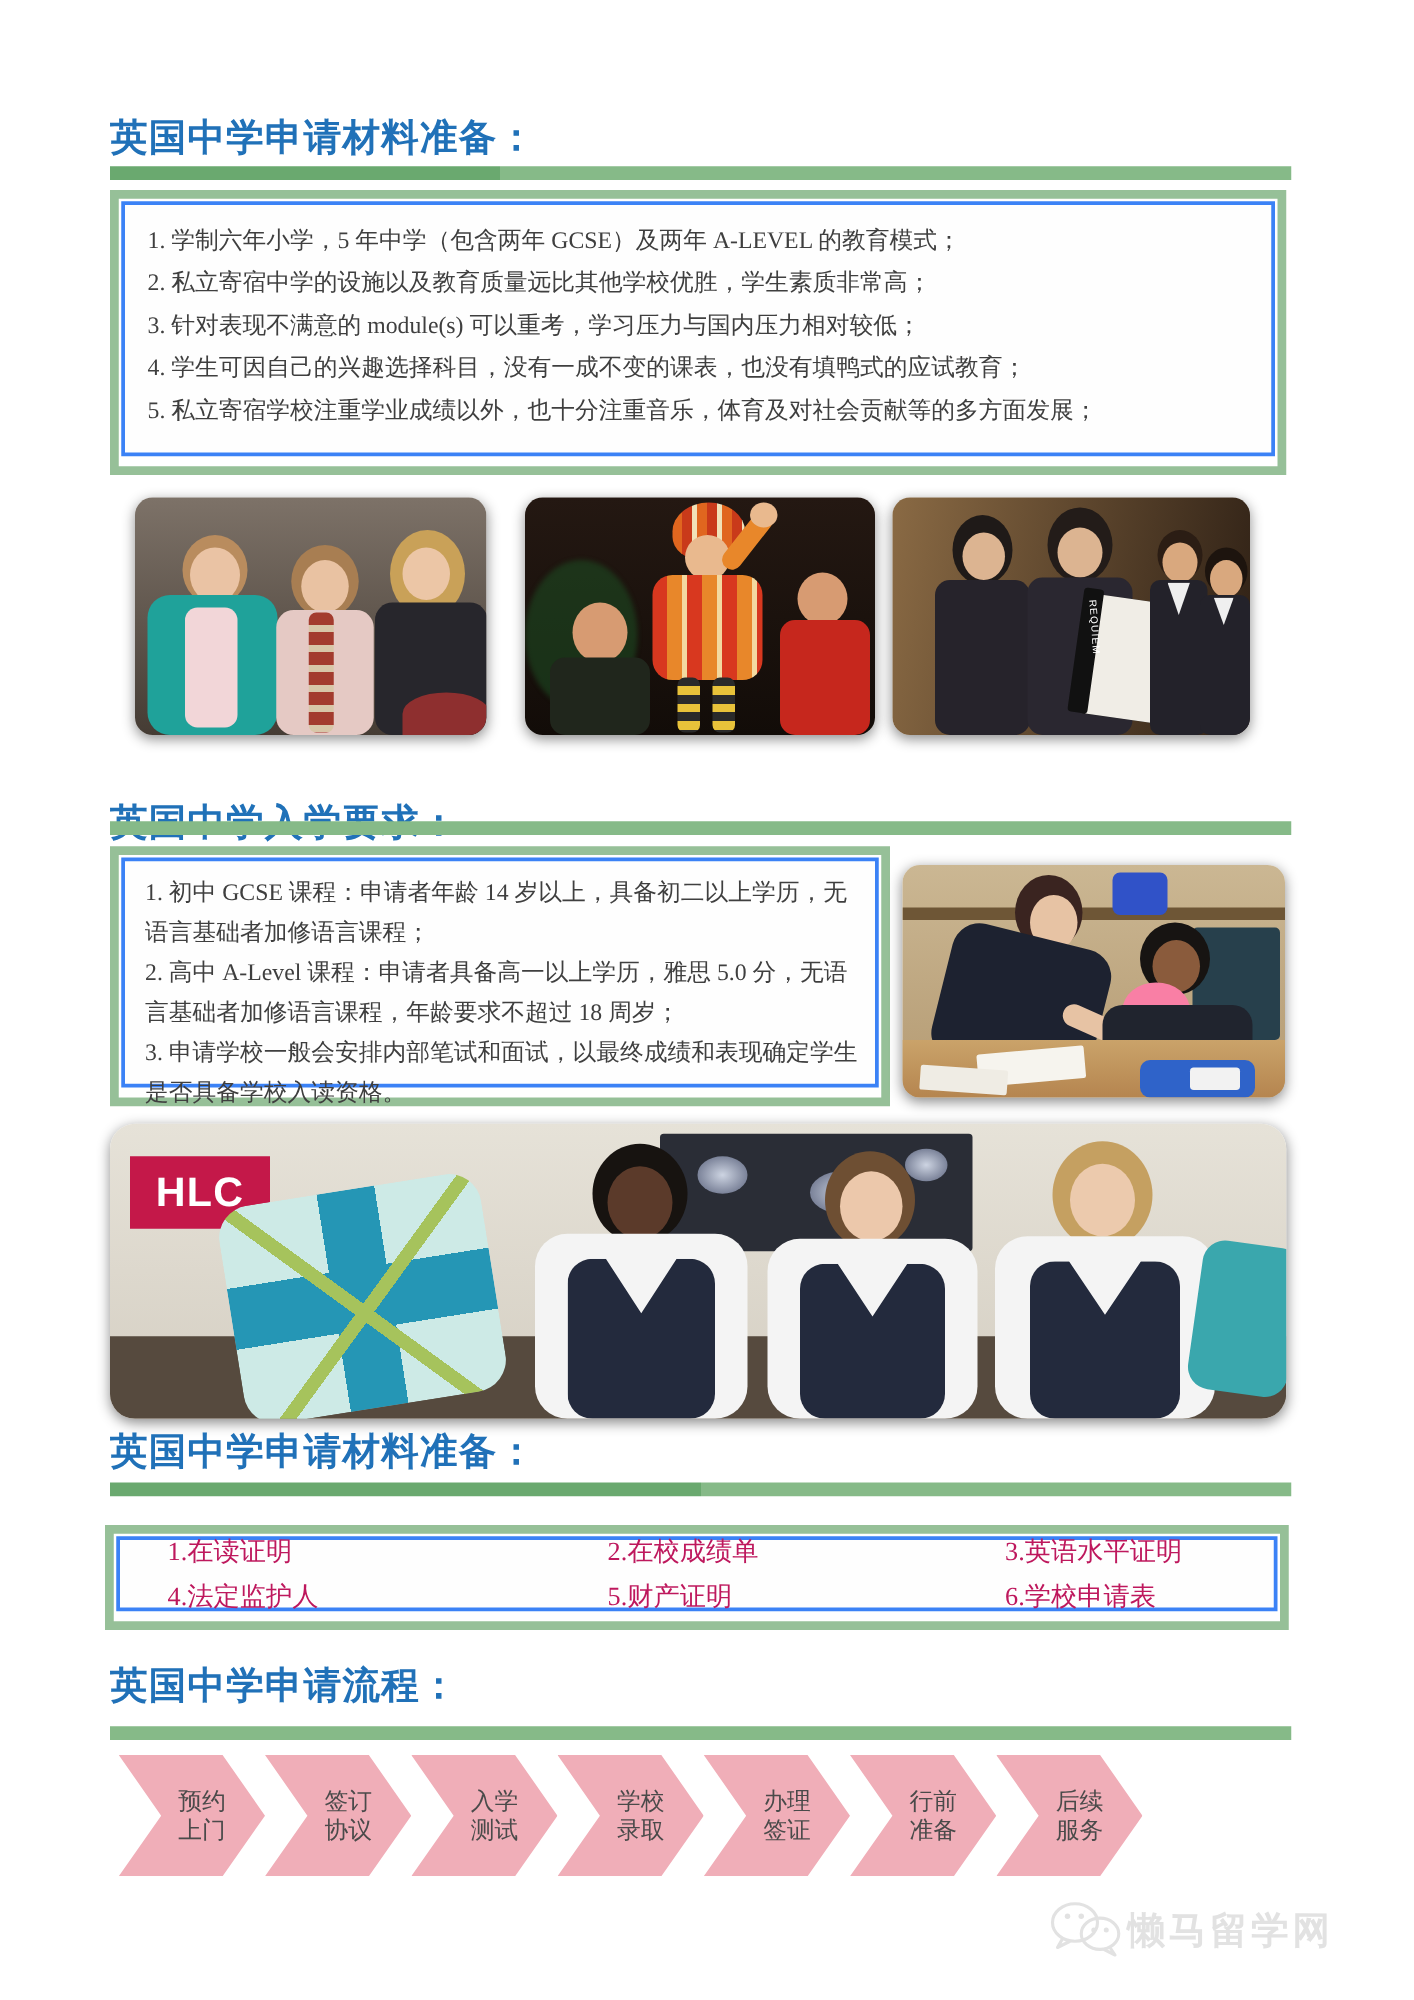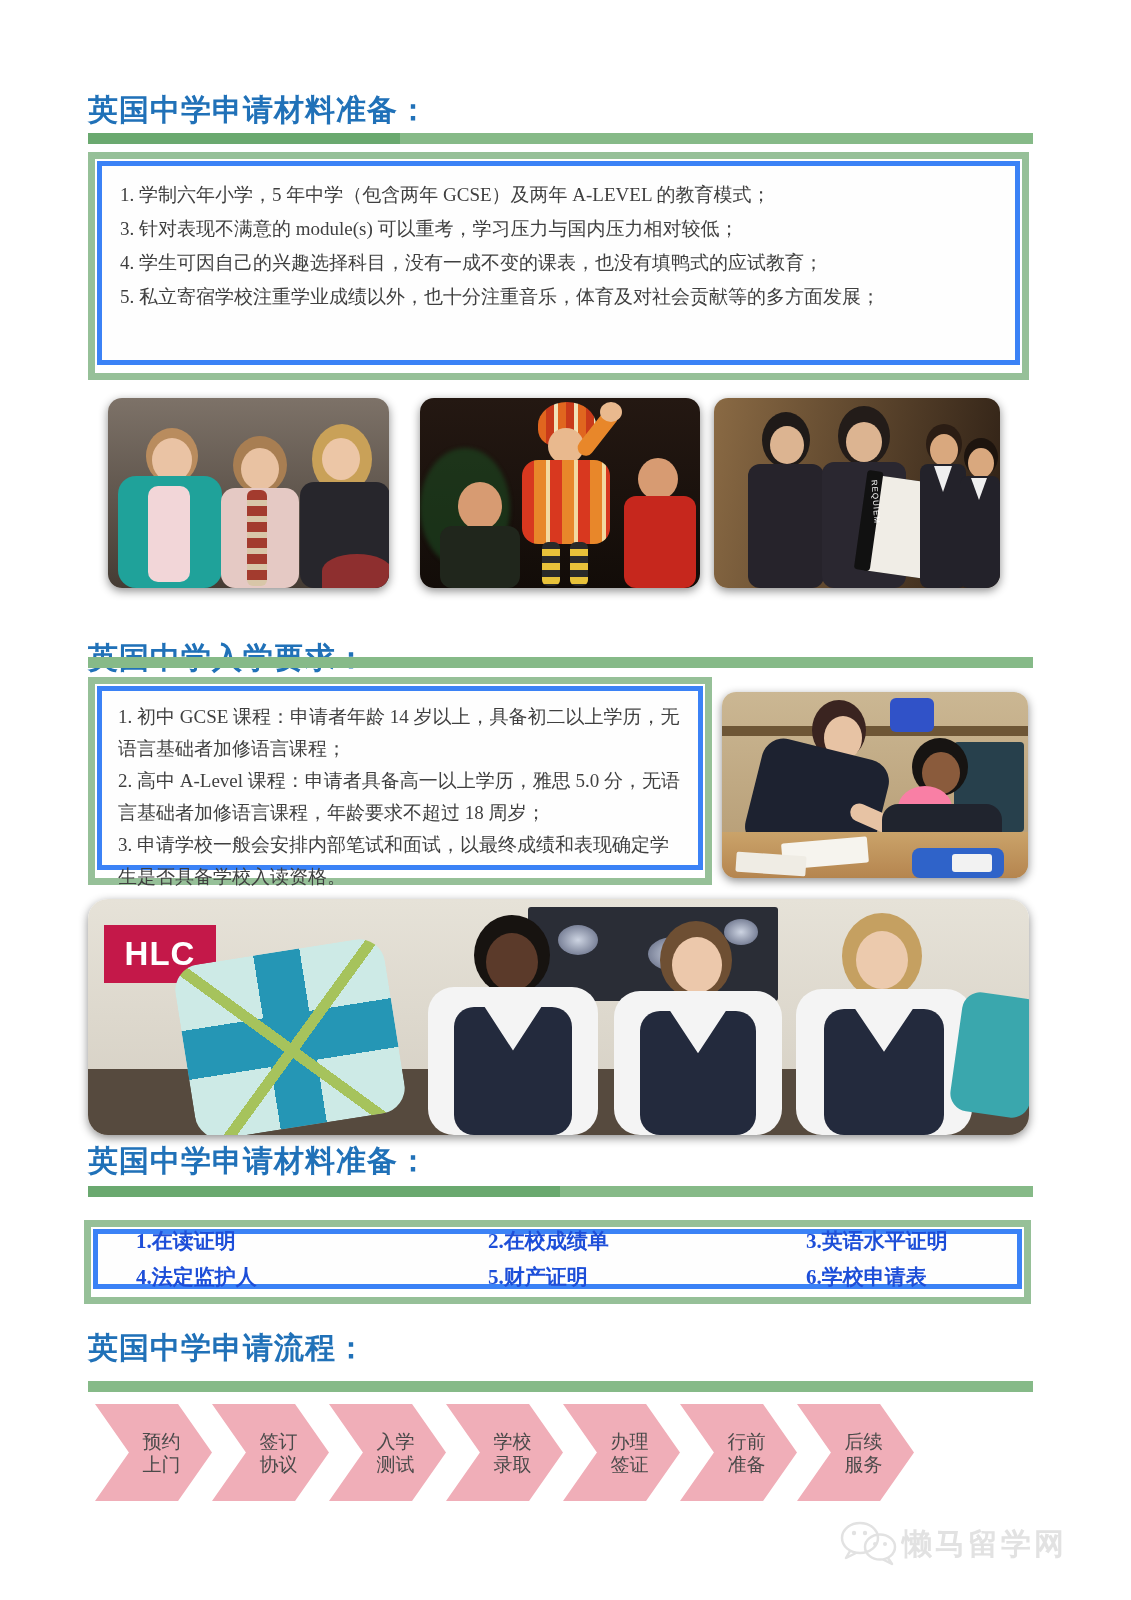--- a/index.html
+++ b/index.html
@@ -11,35 +11,35 @@
   .sec-heading{
     position:absolute;left:88px;margin:0;
     font-family:"Liberation Sans","DejaVu Sans",sans-serif;
     font-weight:700;font-size:30px;color:#2071b8;letter-spacing:1px;white-space:nowrap;
   }
   .green-bar{position:absolute;left:88px;width:945px;height:11px;background:#86ba88;}
   .green-bar.tone-33{background:linear-gradient(to right,#6aa96f 0%,#6aa96f 33%,#86ba88 33%);}
   .green-bar.tone-50{background:linear-gradient(to right,#6aa96f 0%,#6aa96f 50%,#86ba88 50%);}
   
   .green-box{position:absolute;border:7px solid #96c098;background:#ffffff;box-sizing:border-box;}
-  .green-box-inner{border:5px solid #3b82f6;margin:2px;background:#fefefe;height:calc(100% - 10px);box-sizing:border-box;}
+  .green-box-inner{border:3px solid #3b82f6;margin:2px;background:#fefefe;height:calc(100% - 10px);box-sizing:border-box;}
   .list-text{padding:12px 16px 8px 18px;}
   .list-text p{margin:0;font-size:19px;line-height:34px;color:#3f3f3f;}
   .req-text{padding:10px 14px 8px 16px;}
   .req-text p{margin:0;font-size:19px;line-height:32px;color:#3f3f3f;}
   
   .photo{position:absolute;border-radius:14px;overflow:hidden;box-shadow:0 3px 10px rgba(0,0,0,.45);}
   .photo *{position:absolute;}
   .head{border-radius:50%;}
   
   .materials-grid{
     display:grid;grid-template-columns:352px 318px auto;align-content:center;
     padding:10px 10px 10px 38px;height:100%;box-sizing:border-box;row-gap:6px;
   }
-  .materials-grid span{font-size:21px;color:#1d4ed8;line-height:30px;font-weight:bold;}
+  .materials-grid span{font-size:21px;color:#be185d;line-height:30px;}
   
   .steps-row{position:absolute;left:95px;top:1404px;width:936px;height:97px;display:flex;align-items:flex-end;}
   .step{
     width:117px;height:97px;flex:0 0 auto;background:#f0aeb8;
     clip-path:polygon(0 0,71% 0,100% 50%,71% 100%,0 100%,29% 50%);
     display:flex;align-items:center;justify-content:center;
   }
   .step-label{
     white-space:pre-line;text-align:center;font-size:19px;line-height:23px;
     color:#4a4a4a;padding-left:16px;font-weight:500;
@@ -62,20 +62,21 @@
 </head>
 <body>
 
 <h2 class="sec-heading" style="top:90px;">英国中学申请材料准备：</h2>
 <div class="green-bar tone-33" style="top:133px;"></div>
 
 <div class="green-box" style="left:88px;top:152px;width:941px;height:228px;">
   <div class="green-box-inner">
     <div class="list-text">
       <p>1. 学制六年小学，5 年中学（包含两年 GCSE）及两年 A-LEVEL 的教育模式；</p>
+      <p>2. 私立寄宿中学的设施以及教育质量远比其他学校优胜，学生素质非常高；</p>
       <p>3. 针对表现不满意的 module(s) 可以重考，学习压力与国内压力相对较低；</p>
       <p>4. 学生可因自己的兴趣选择科目，没有一成不变的课表，也没有填鸭式的应试教育；</p>
       <p>5. 私立寄宿学校注重学业成绩以外，也十分注重音乐，体育及对社会贡献等的多方面发展；</p>
     </div>
   </div>
 </div>
 
 <div class="photo" style="left:108px;top:398px;width:281px;height:190px;background:linear-gradient(#7d7268,#453c34);">
   <div style="left:10px;top:30px;width:100px;height:160px;">
     <div class="head" style="left:28px;top:0;width:52px;height:56px;background:#b98c5e;"></div>

